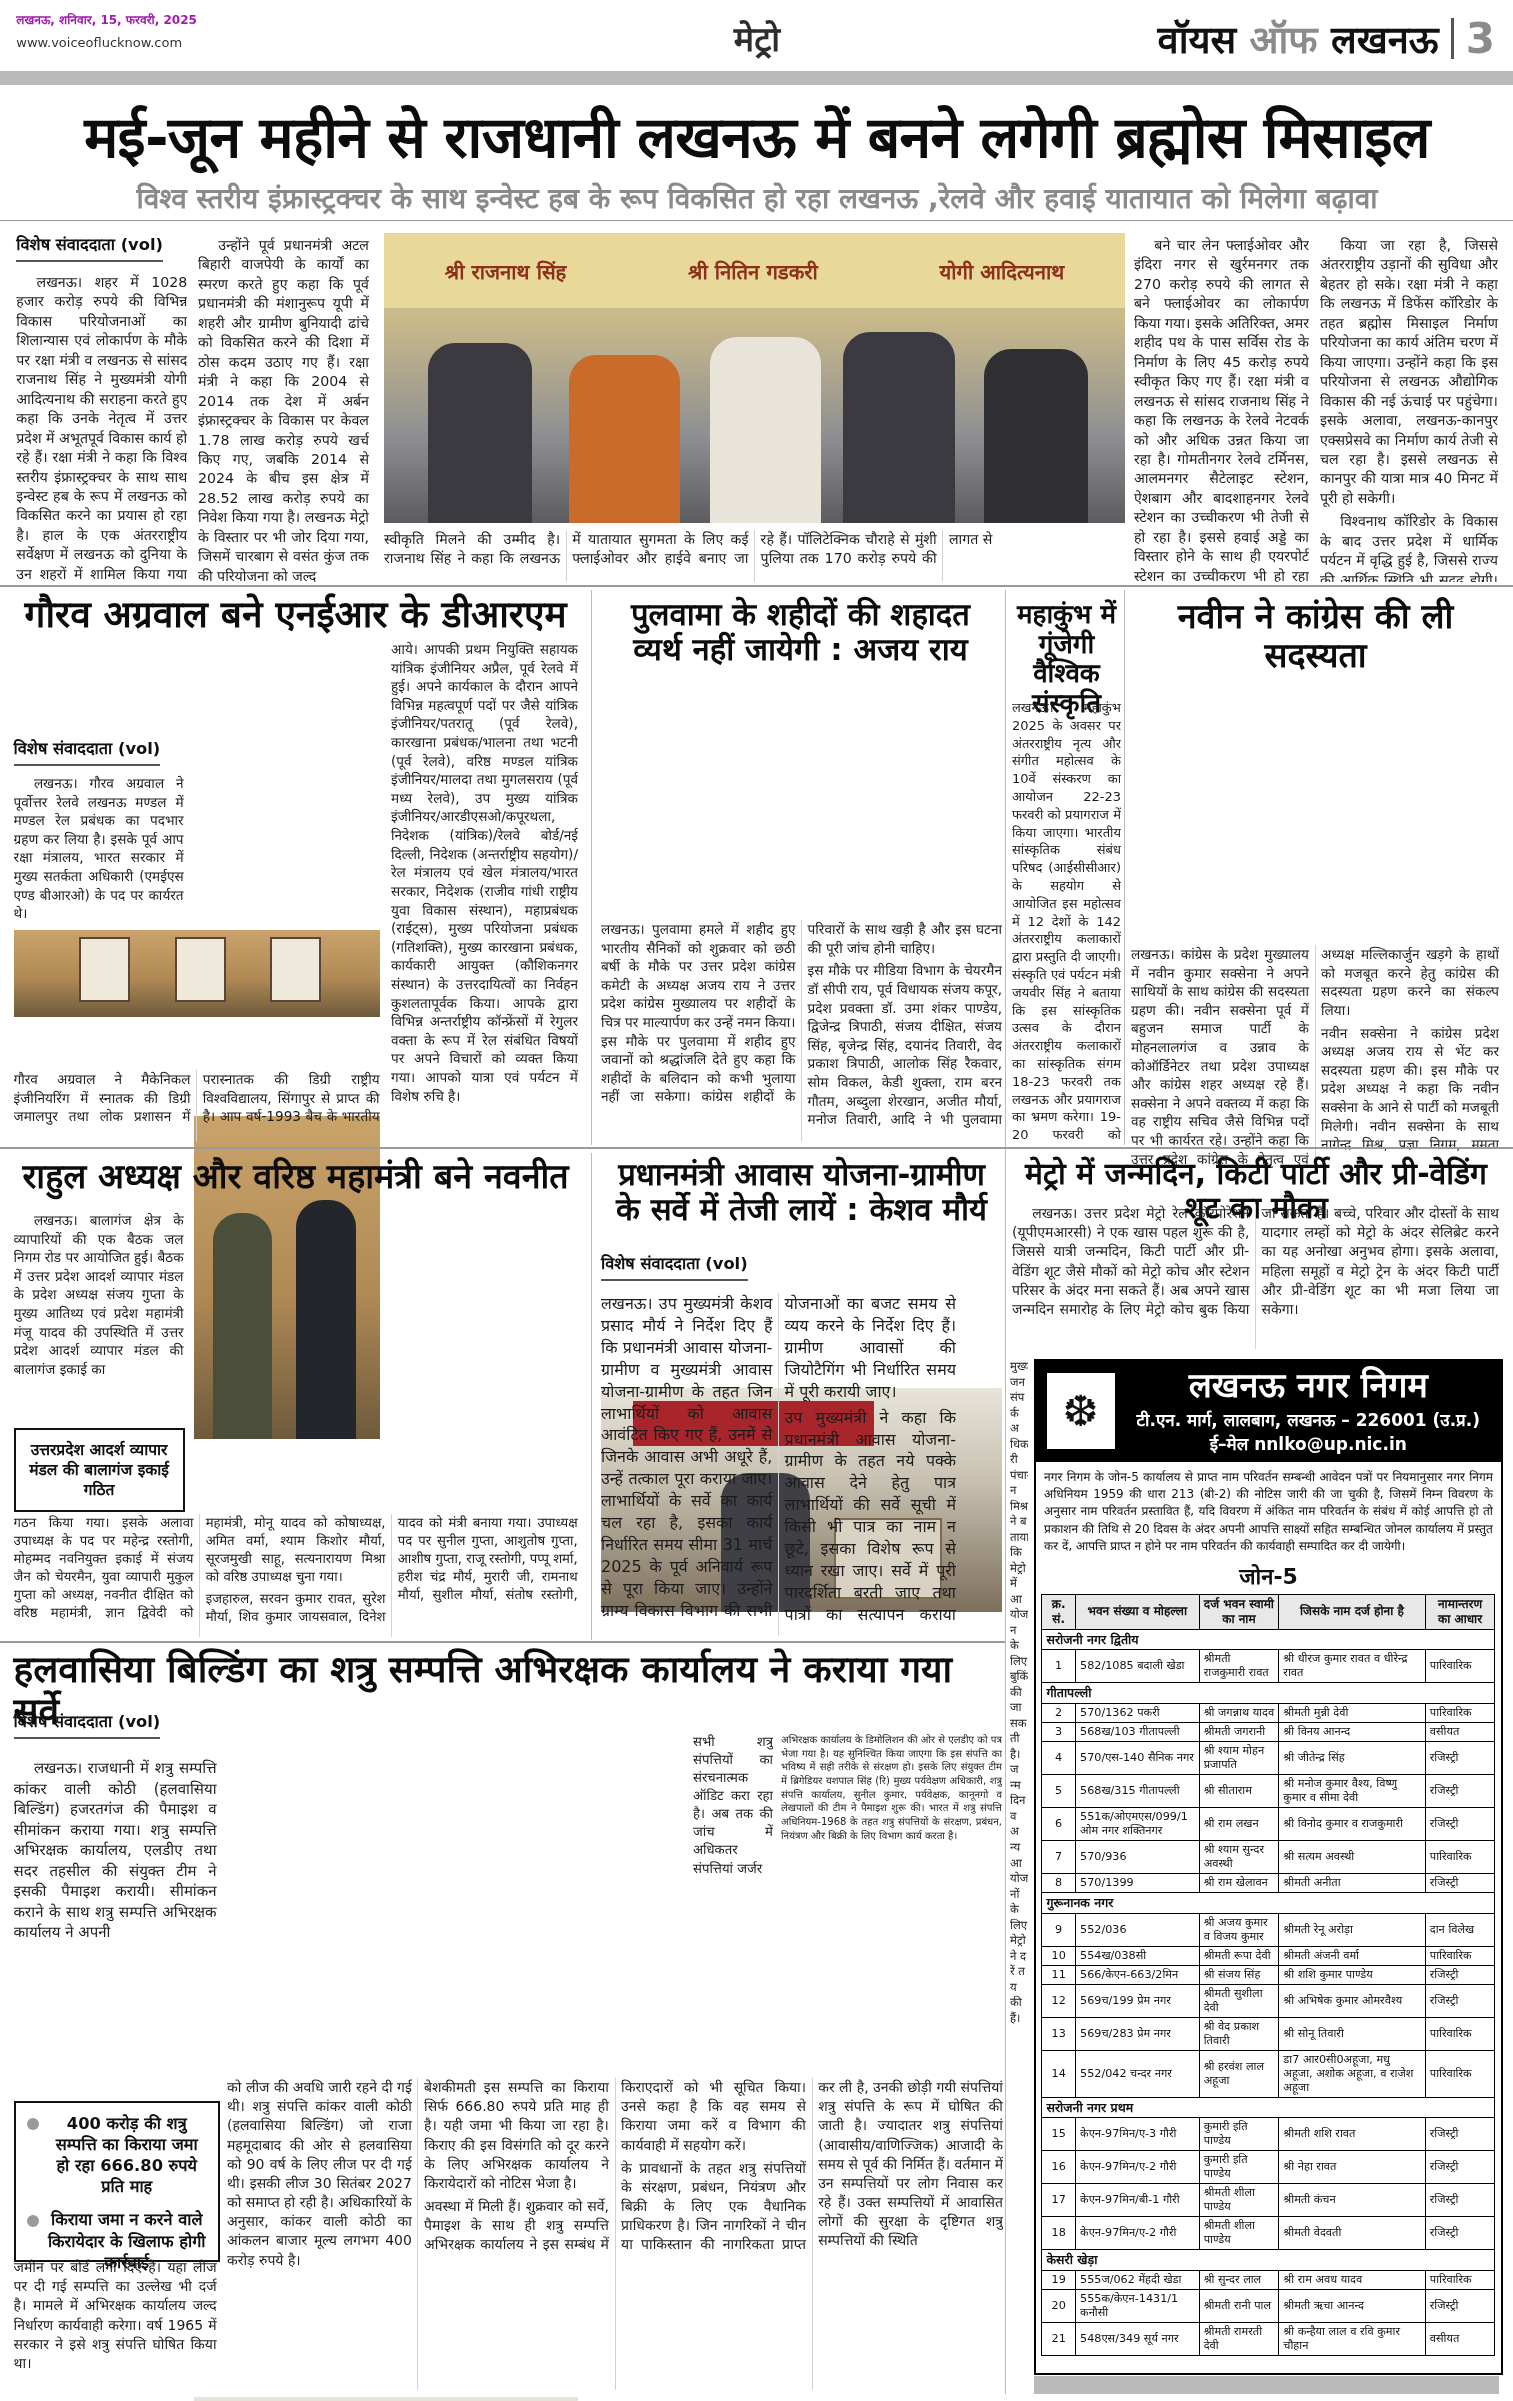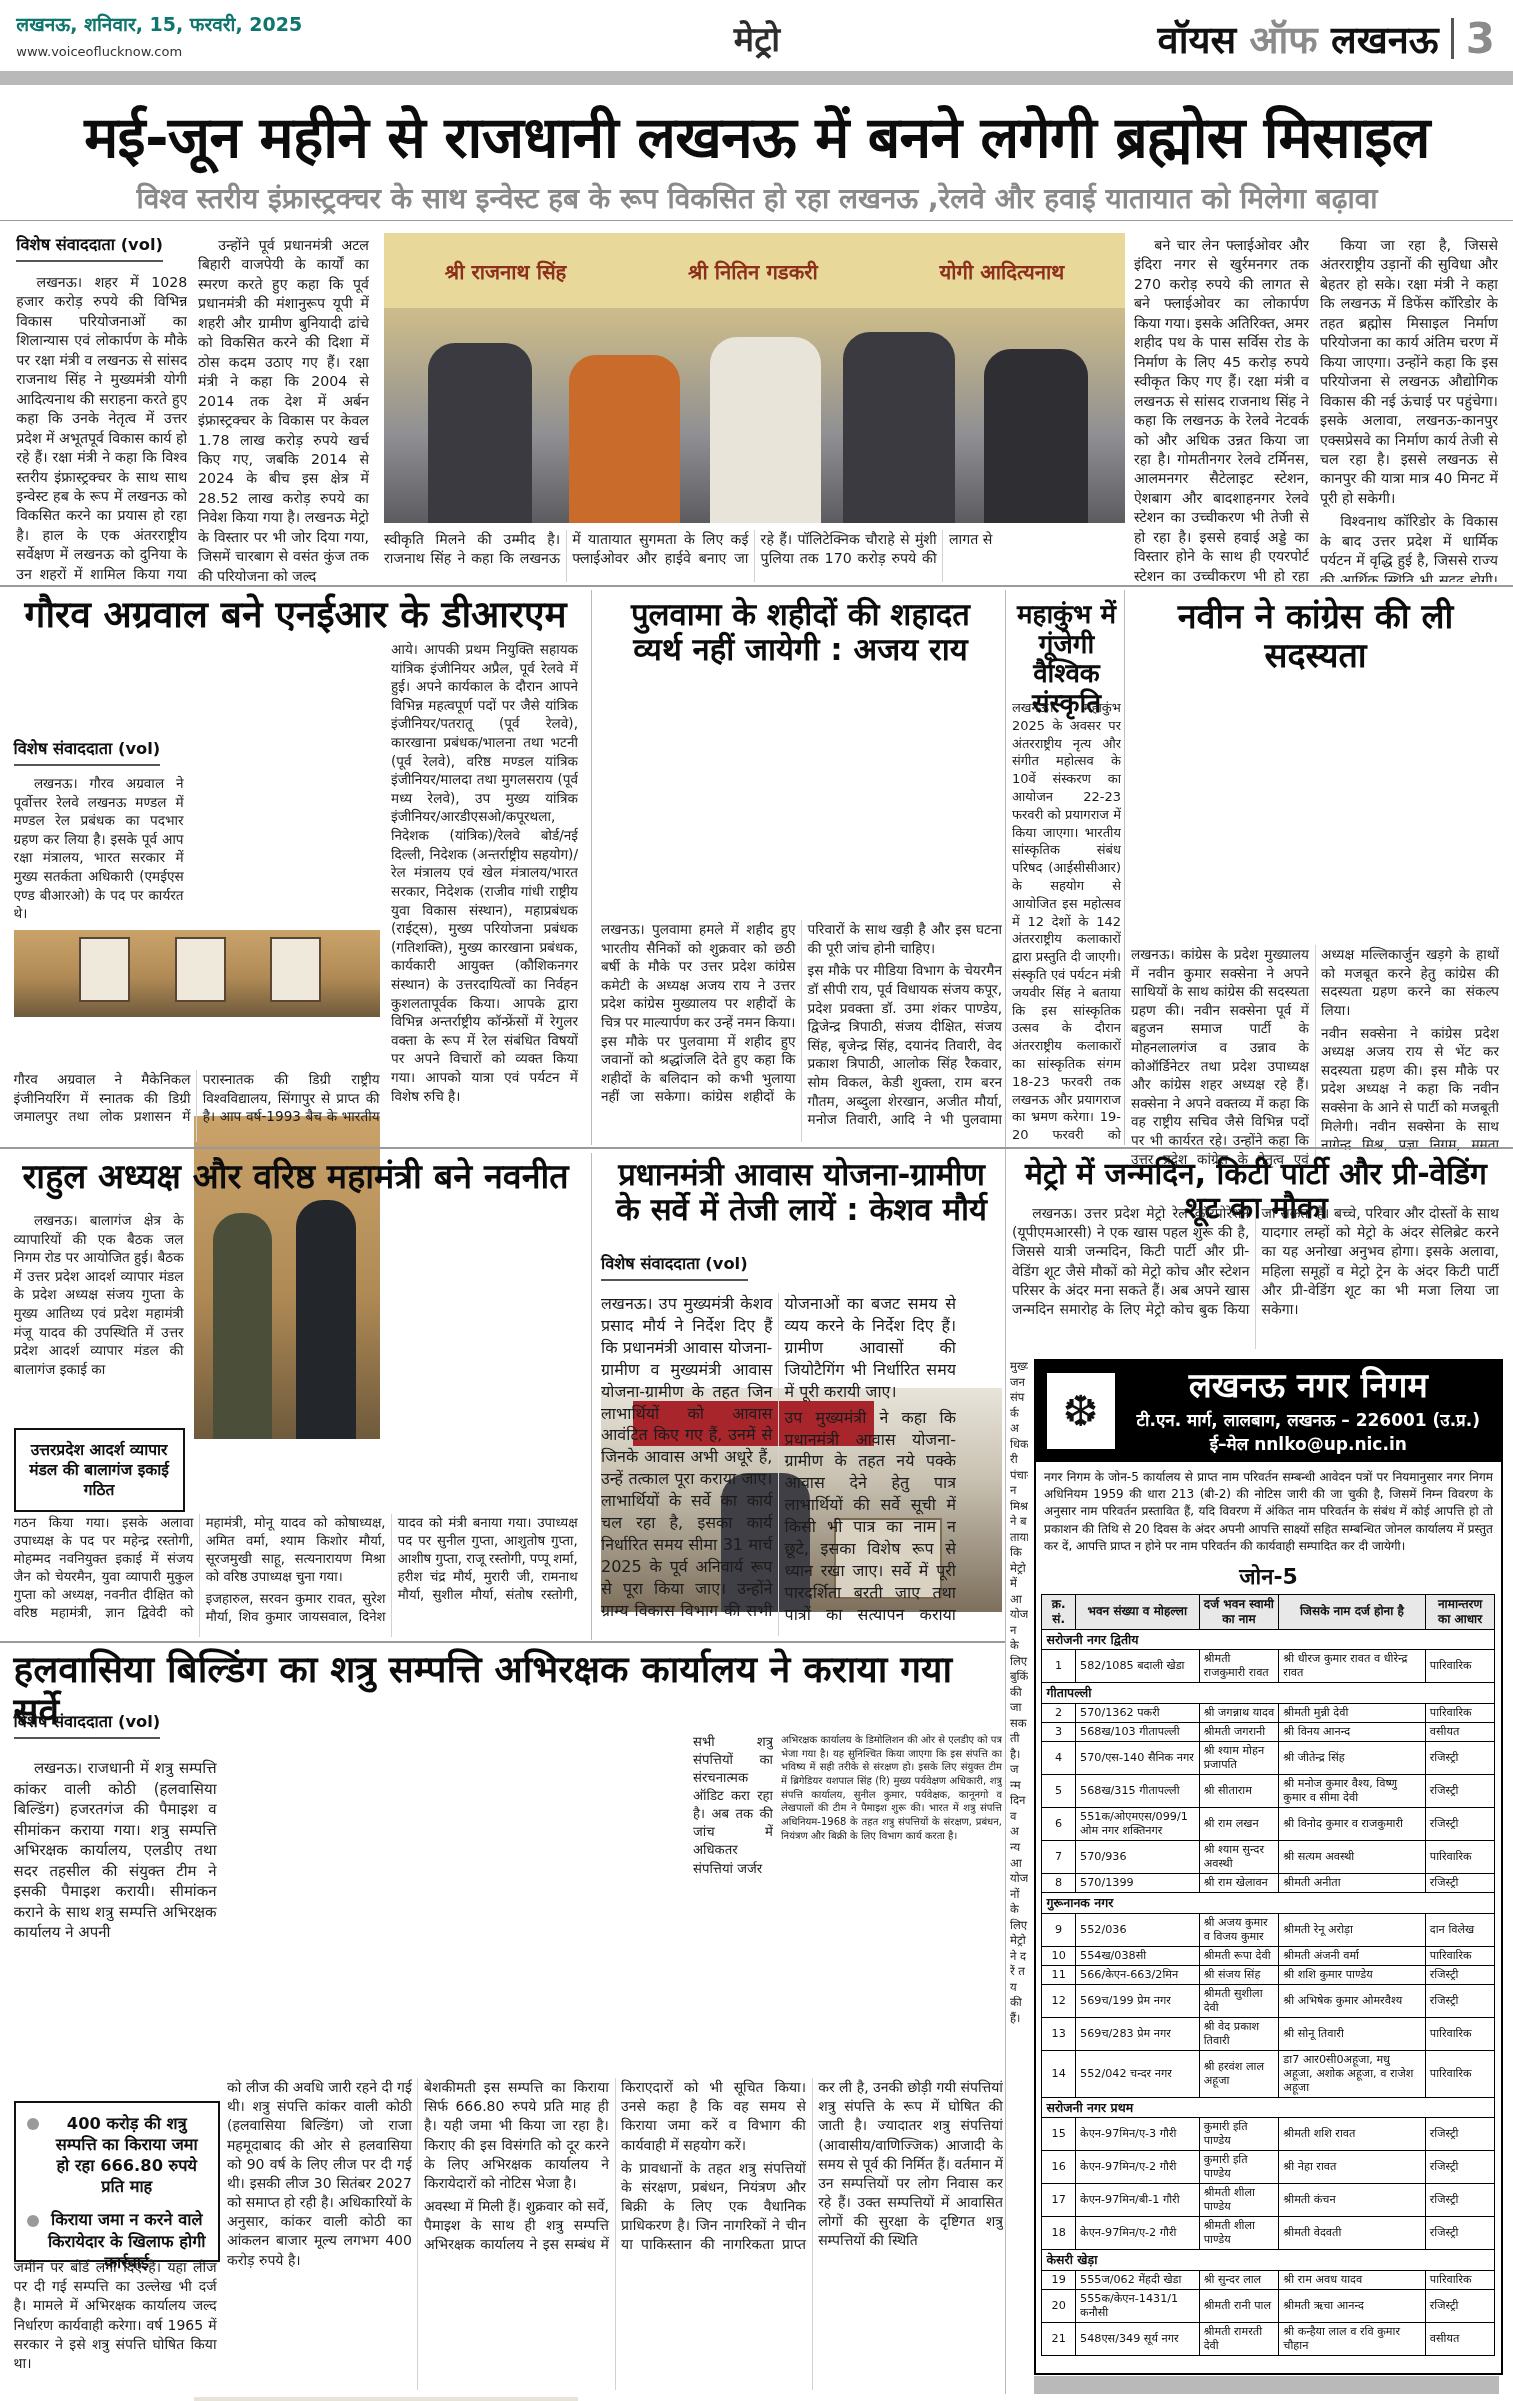--- a/index.html
+++ b/index.html
@@ -1,20 +1,20 @@
 <!DOCTYPE html>
 <html lang="hi" style="font-size:11px"><head>
 <meta charset="utf-8">
 <style>
   html,body{margin:0;padding:0;background:#e9e9e9;}
   .page{position:relative;width:1514px;height:2401px;background:#fff;overflow:hidden;
         font-family:"DejaVu Sans",sans-serif;color:#111;}
   .abs{position:absolute;}
   
-  .dateline{font-size:19px;font-weight:bold;color:#0f766e;}
+  .dateline{font-size:12px;font-weight:bold;color:#a21caf;}
   .weburl{font-size:13px;color:#333;margin-top:6.8px;}
   .section-name{font-size:34px;font-weight:bold;color:#2d2d2d;}
   .masthead{font-size:38px;font-weight:bold;color:#111;white-space:nowrap;}
   .masthead .mid{color:#8b8b8b;}
   .pageno{font-size:42px;font-weight:bold;color:#8b8b8b;}
   .graybar{background:#b9b9b9;}
   
   .h1{font-size:57px;font-weight:bold;text-align:center;white-space:nowrap;letter-spacing:-0.7px;color:#0c0c0c;}
   .deck{font-size:28px;font-weight:bold;text-align:center;color:#8a8a8a;white-space:nowrap;}
   .h2{font-weight:bold;text-align:center;color:#0c0c0c;line-height:1.14;}

